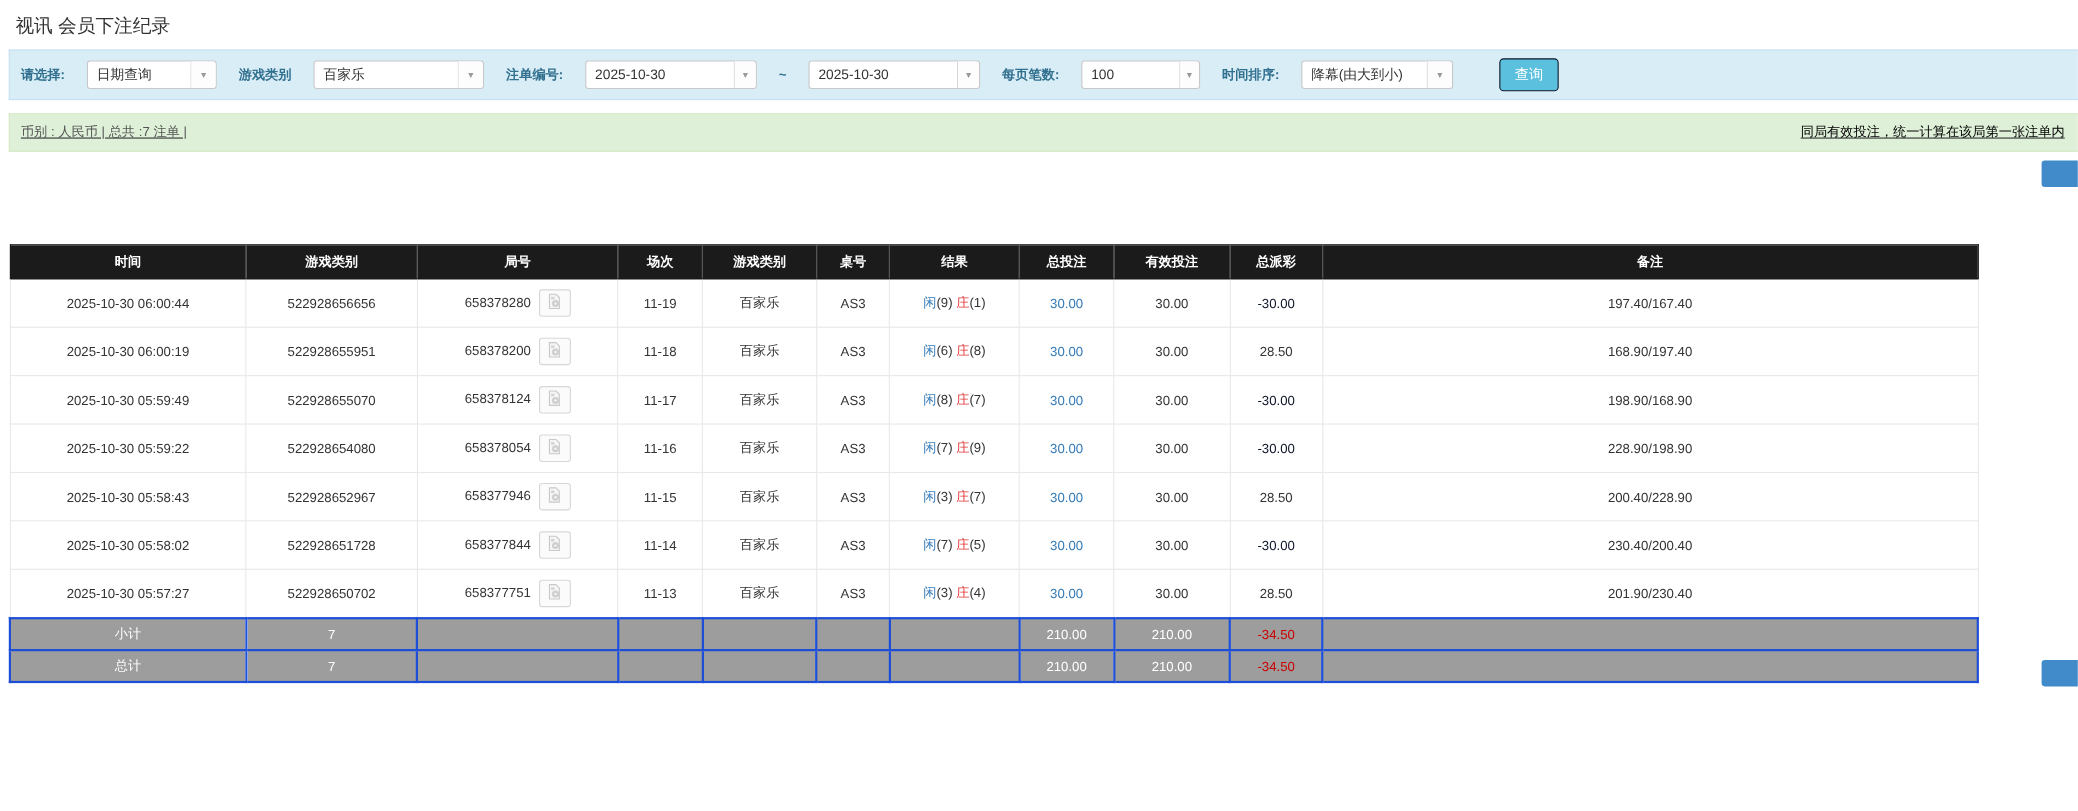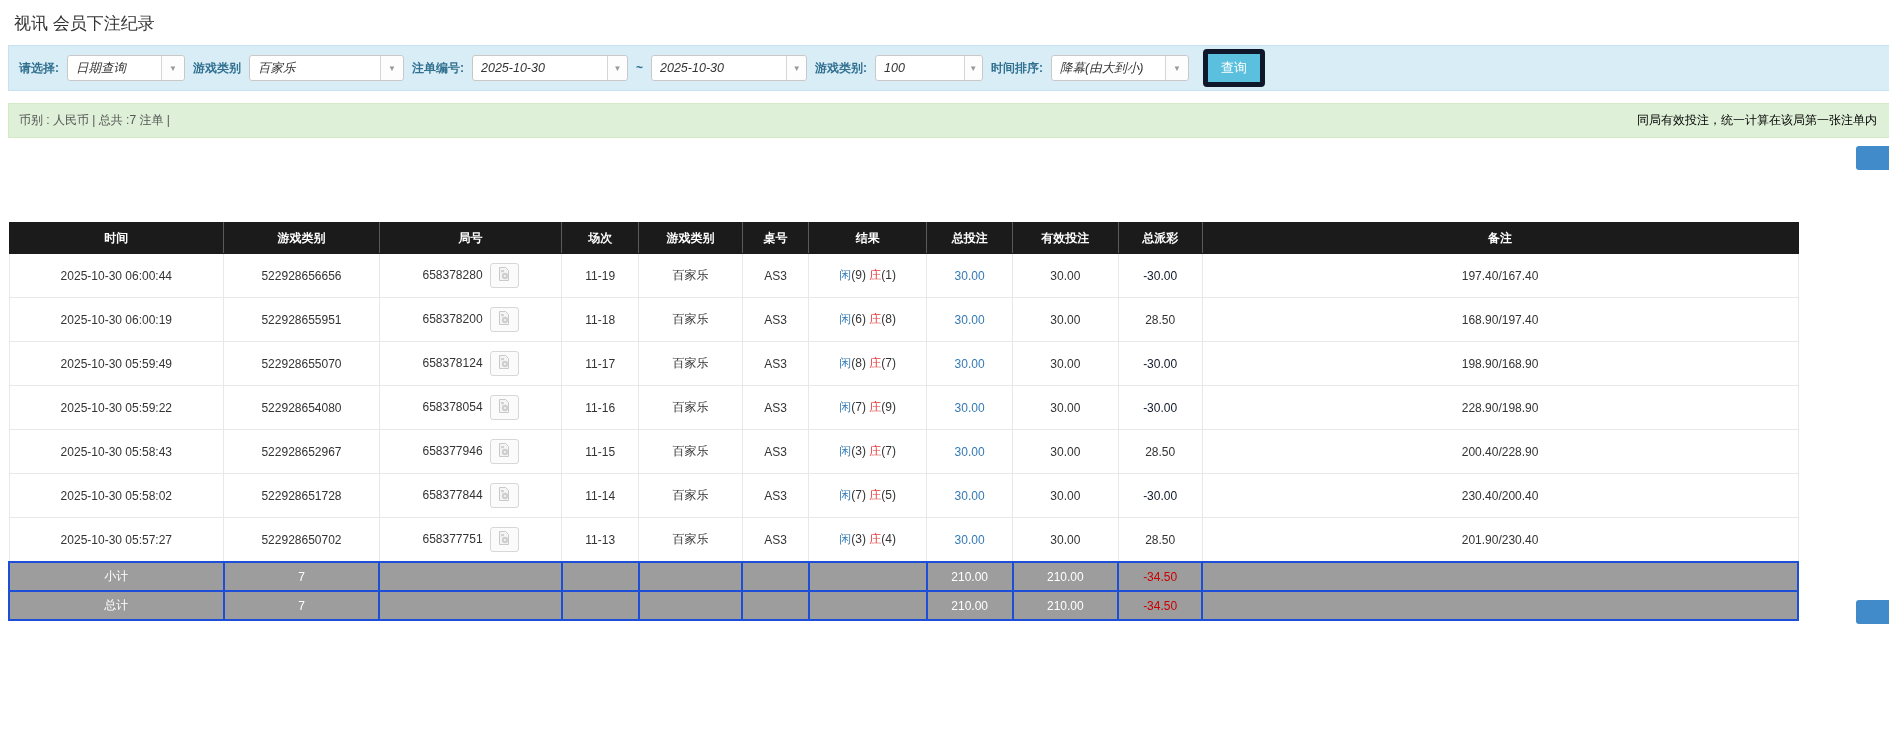--- a/index.html
+++ b/index.html
@@ -6,47 +6,47 @@
   body{
     width:1889px;height:737px;position:relative;overflow:hidden;
     background:#fff;color:#333;
     font-family:"Liberation Sans","DejaVu Sans",sans-serif;font-size:12px;
   }
   .page-title{font-size:17px;font-weight:400;color:#333;margin:12px 0 10px 14px;}
 
   
   .filter-panel{
     margin-left:8px;background:#d9edf7;border:1px solid #c5e1f2;border-right:none;
-    padding:9px 10px;display:flex;align-items:center;gap:8px;height:26px;
+    padding:9px 10px;display:flex;align-items:center;gap:20px;height:26px;
   }
   .flabel{color:#31708f;font-weight:bold;white-space:nowrap;font-size:12px;}
   .fselect{
     display:inline-flex;align-items:stretch;background:#fff;border:1px solid #c8c8c8;
     border-radius:3px;height:26px;box-sizing:border-box;cursor:pointer;
   }
   .fselect .txt{
     display:flex;align-items:center;padding:0 8px;color:#333;font-size:12.5px;white-space:nowrap;
-    border:none;background:transparent;outline:none;font-family:inherit;font-style:italic;
+    border:none;background:transparent;outline:none;font-family:inherit;
   }
   .fselect .arrow{
     width:22px;display:flex;align-items:center;justify-content:center;
     border-left:1px solid #d5d5d5;color:#999;font-size:8px;background:#fdfdfd;border-radius:0 3px 3px 0;
   }
   .w1{width:118px}.w2{width:155px}.w3{width:156px}.w4{width:108px}.w5{width:138px}
   .fselect input.txt{width:100%;box-sizing:border-box;}
   .tilde{color:#31708f;font-weight:bold;}
   .search-btn{
-    background:#5bc0de;border:5px solid #0f172a;color:#fff;border-radius:4px;
-    padding:5px 13px;font-size:13px;margin-left:6px;cursor:pointer;font-family:inherit;
+    background:#5bc0de;border:1px solid #0f172a;color:#fff;border-radius:4px;
+    padding:5px 13px;font-size:13px;margin-left:22px;cursor:pointer;font-family:inherit;
   }
 
   
   .summary-bar{
     margin:12px 0 0 8px;background:#dff0d8;border:1px solid #d6e9c6;border-right:none;
-    padding:8px 10px;display:flex;justify-content:space-between;align-items:center;
+    padding:8px 10px;display:flex;justify-content:space-between;align-items:center;text-decoration:underline;
   }
   .summary-left{color:#555;}
   .summary-notice{color:#000000;padding-right:2px;}
 
   
   .records-table{
     margin:84px 0 0 8px;width:1791px;border-collapse:collapse;table-layout:fixed;
   }
   .records-table th{
     background:#1b1b1b;color:#fff;font-weight:bold;font-size:12px;height:28px;
@@ -100,21 +100,21 @@
   <div class="fselect w3">
     <input class="txt" value="2025-10-30" style="">
     <span class="arrow">▼</span>
   </div>
   <span class="tilde">~</span>
   <div class="fselect w3">
     <input class="txt" value="2025-10-30" style="">
     <span class="arrow">▼</span>
   </div>
 
-  <span class="flabel">游戏类别:</span>
+  <span class="flabel">每页笔数:</span>
   <div class="fselect w4">
     <input class="txt" value="100" style="">
     <span class="arrow">▼</span>
   </div>
 
   <span class="flabel">时间排序:</span>
   <div class="fselect w5">
     <span class="txt">降幕(由大到小)</span>
     <span class="arrow" style="margin-left:auto">▼</span>
   </div>

